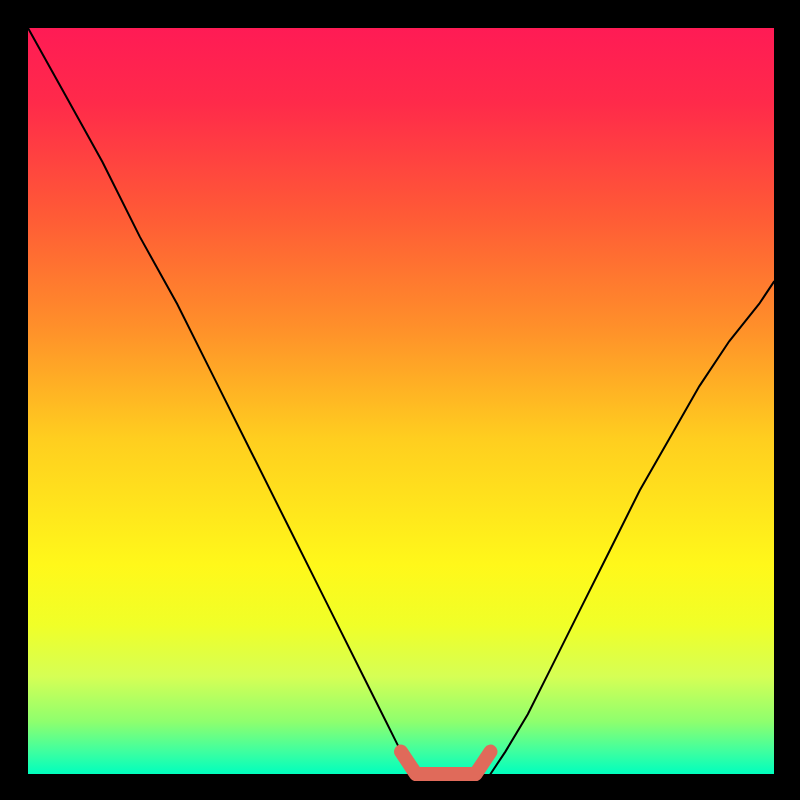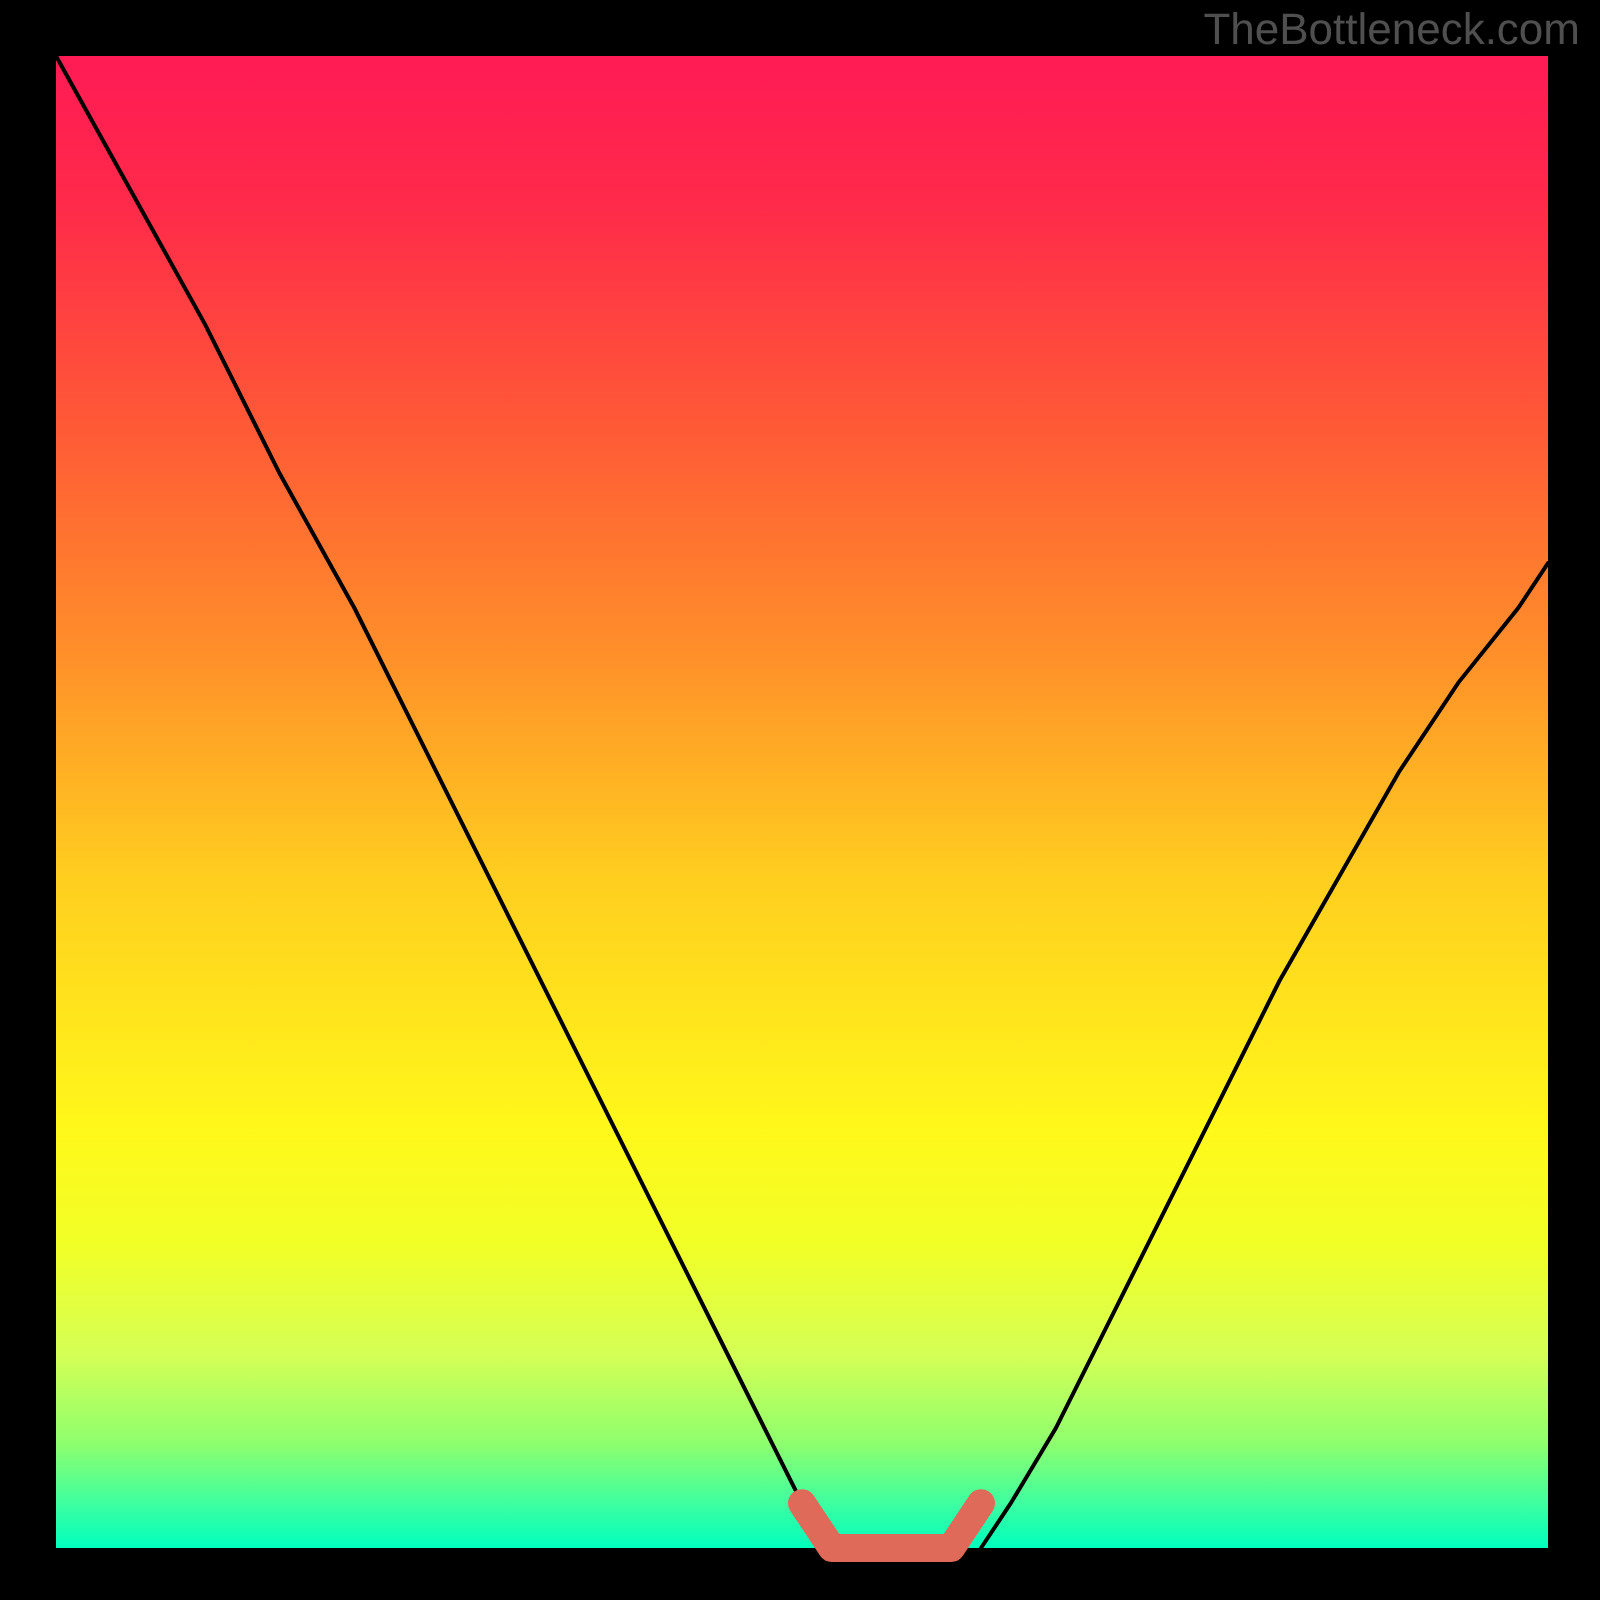--- a/index.html
+++ b/index.html
@@ -30,21 +30,20 @@
 svg {
   position: absolute;
   left: 0;
   top: 0;
 }
 </style>
 </head>
 <body>
 
 <div class="frame">
-  <div class="watermark">TheBottleneck.com</div>
 
   <svg id="chart-svg" width="800" height="800" viewBox="0 0 800 800">
     <defs>
       <linearGradient id="bg-grad" x1="0" y1="0" x2="0" y2="1">
           <stop offset="0%" stop-color="#ff1b55"></stop>
           <stop offset="10%" stop-color="#ff2a4a"></stop>
           <stop offset="25%" stop-color="#ff5a36"></stop>
           <stop offset="40%" stop-color="#ff8f2a"></stop>
           <stop offset="55.00000000000001%" stop-color="#ffce1f"></stop>
           <stop offset="72%" stop-color="#fff81a"></stop>

